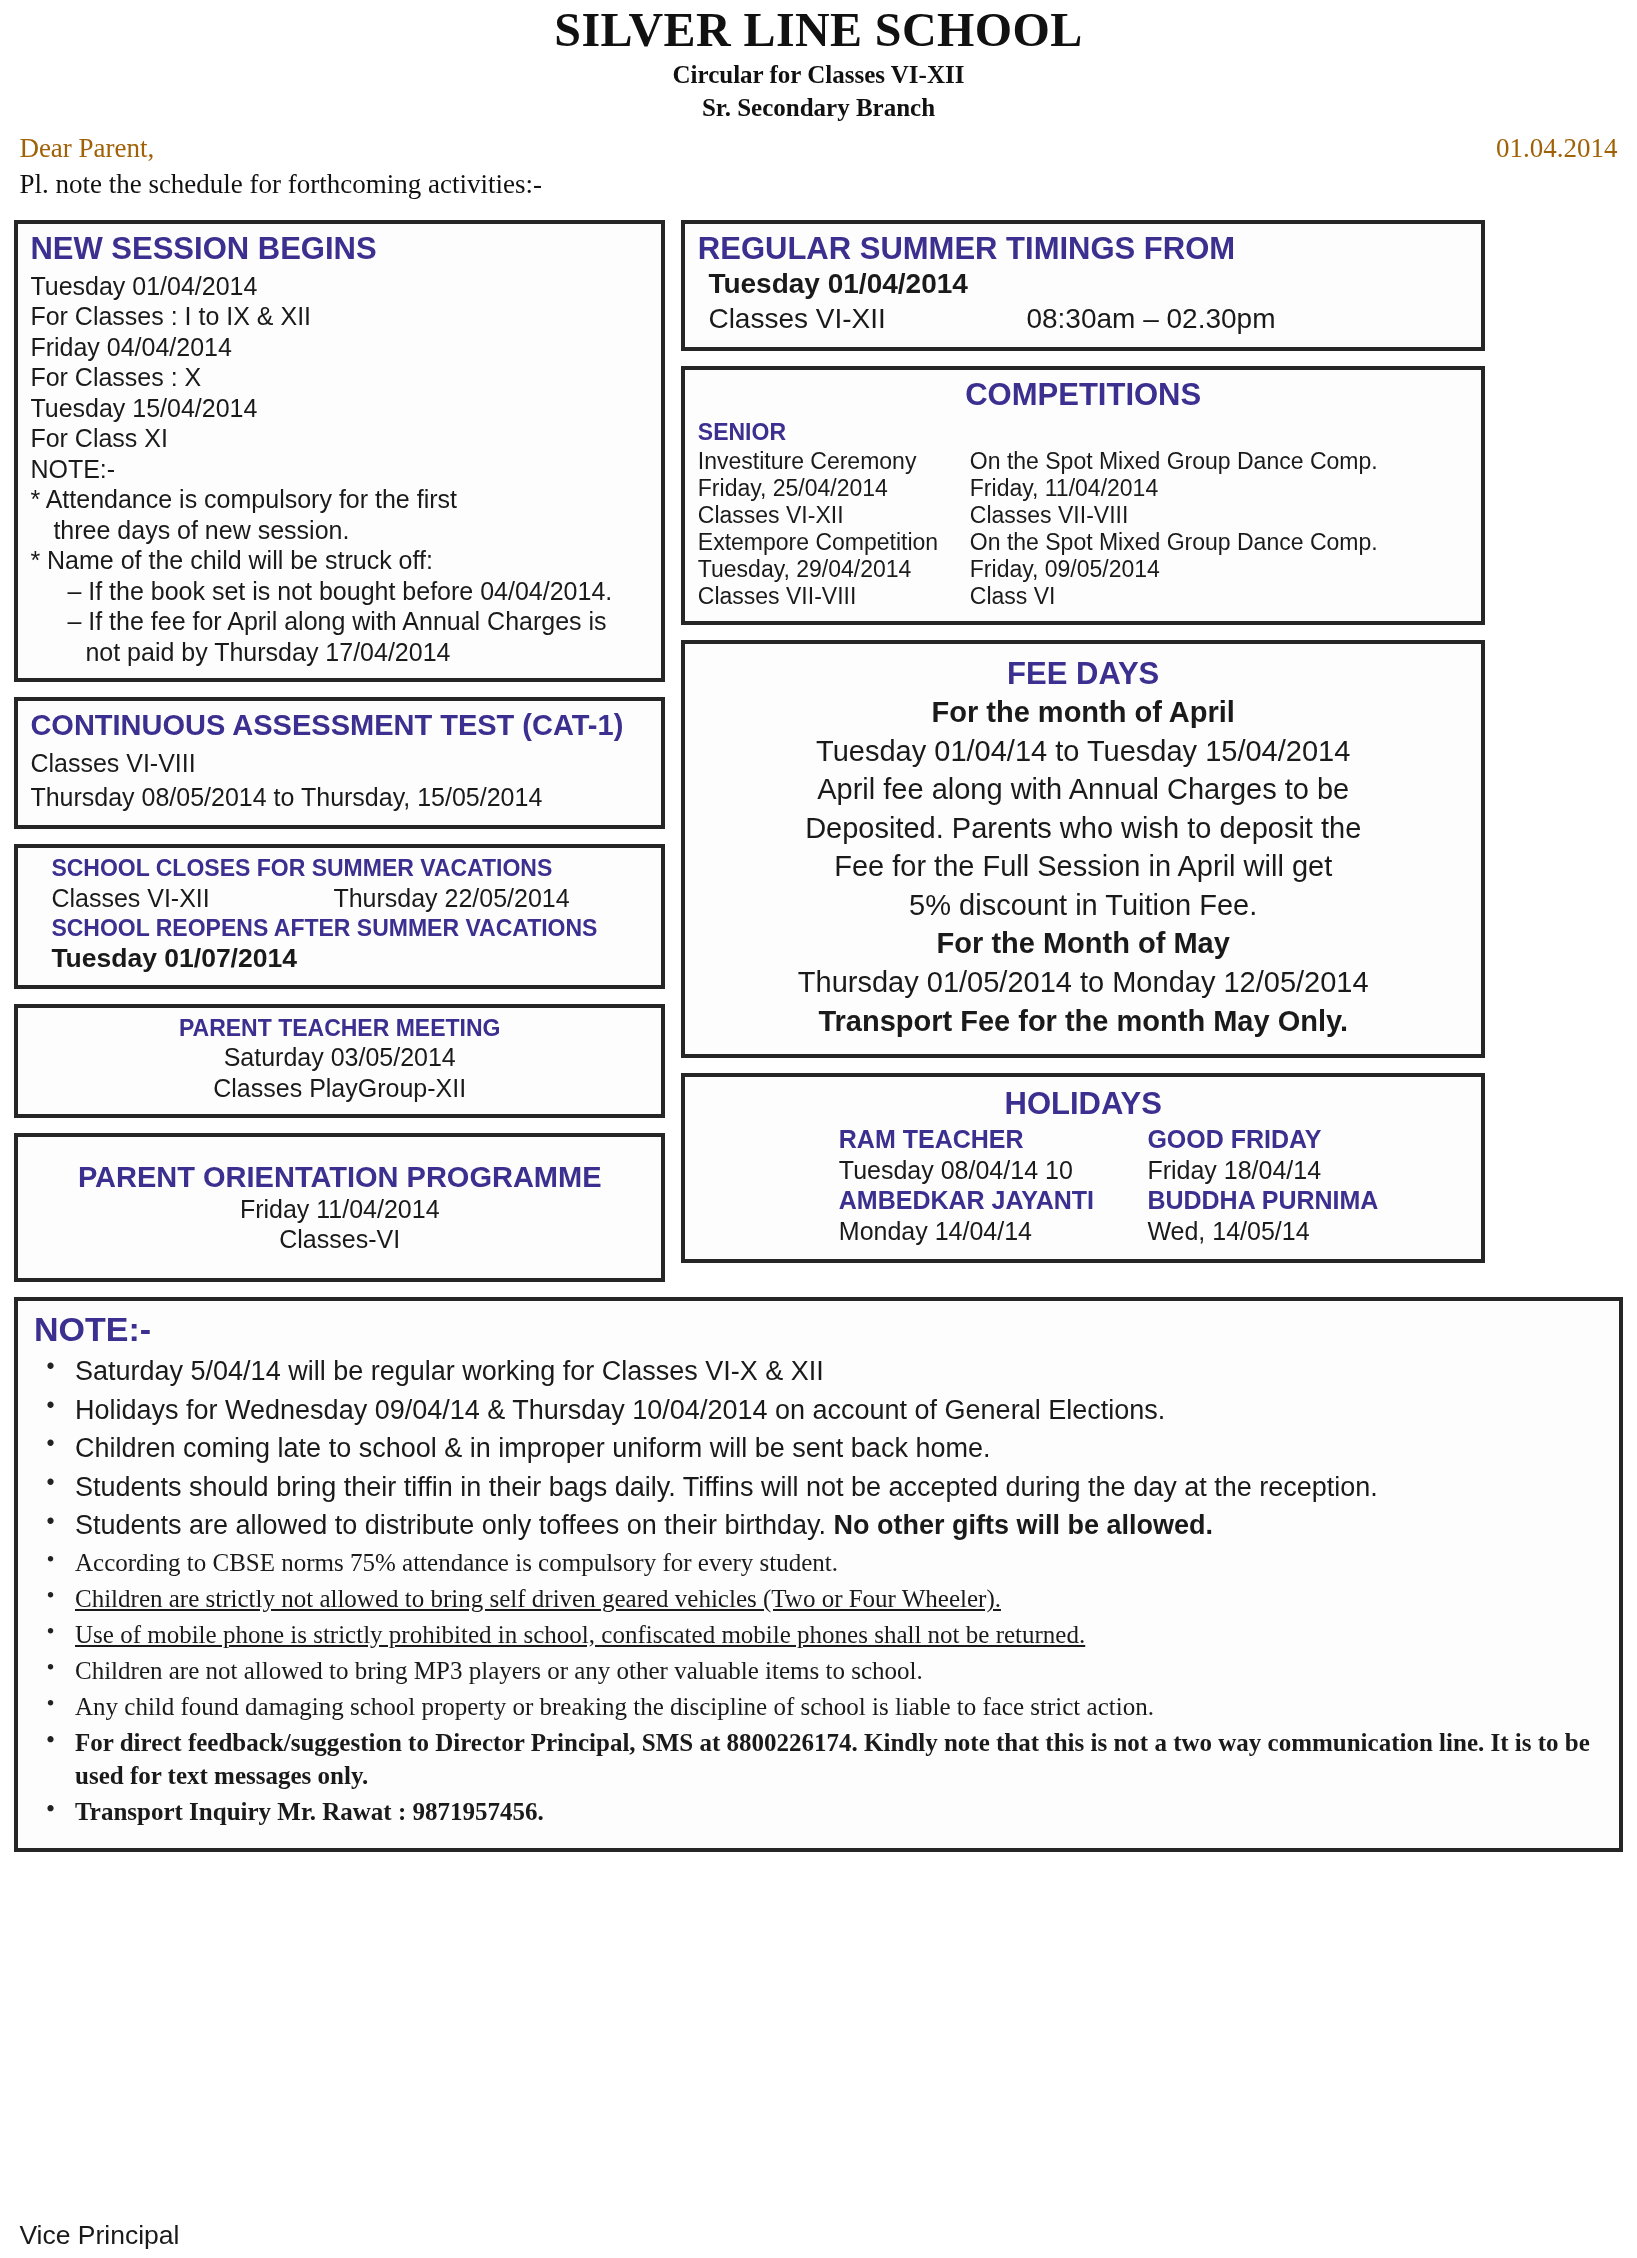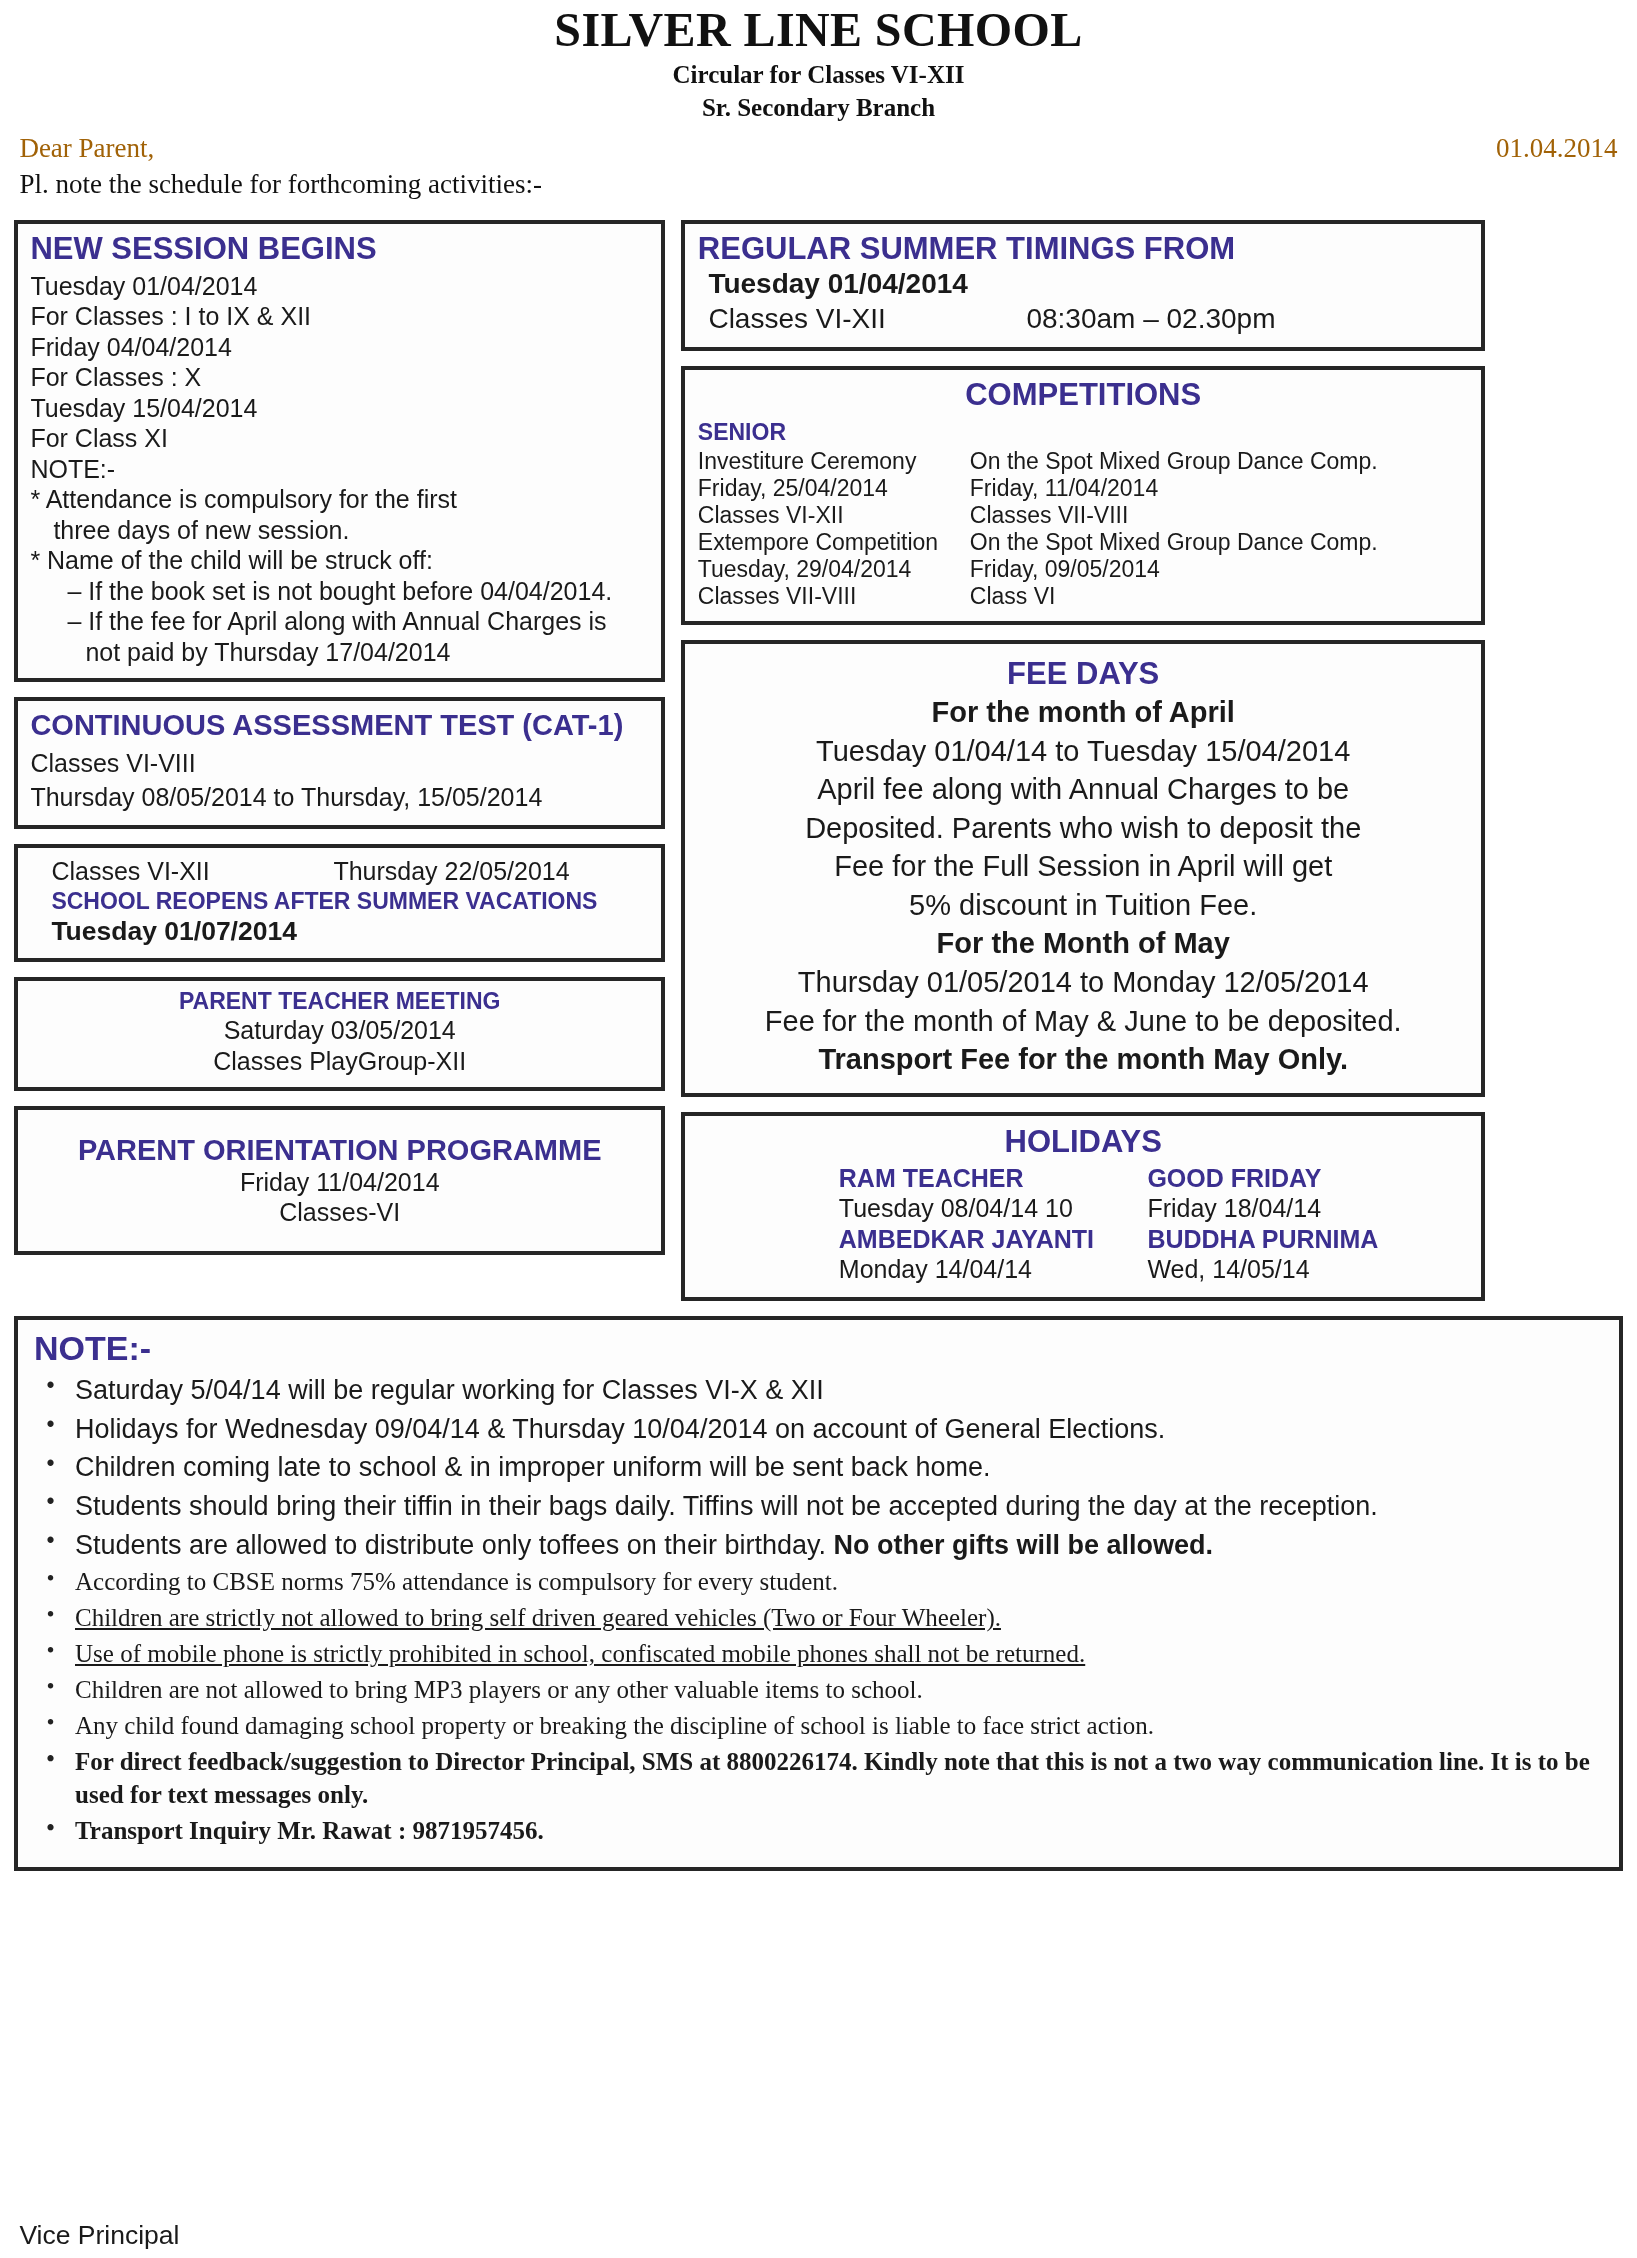--- a/index.html
+++ b/index.html
@@ -228,20 +228,21 @@
       </div>
     </div>
 
     <div class="box">
       <div class="hd hd-32" style="margin-bottom:5.3px;">CONTINUOUS ASSESSMENT TEST (CAT-1)</div>
       <div class="cat-line">Classes VI-VIII</div>
       <div class="cat-line">Thursday 08/05/2014 to Thursday, 15/05/2014</div>
     </div>
 
     <div class="box">
+      <div class="hd hd-30" style="padding-left:21px;">SCHOOL CLOSES FOR SUMMER VACATIONS</div>
       <div class="vac-row">
         <span class="lbl">Classes VI-XII</span>
         <span>Thursday 22/05/2014</span>
       </div>
       <div class="hd hd-30" style="padding-left:21px;">SCHOOL REOPENS AFTER SUMMER VACATIONS</div>
       <div class="txt txt-b" style="padding-left:21px;font-size:26.5px;">Tuesday 01/07/2014</div>
     </div>
 
     <div class="box center">
       <div class="hd hd-30">PARENT TEACHER MEETING</div>
@@ -290,21 +291,20 @@
     <div class="box" style="padding-top:12.4px;padding-bottom:14px;">
       <div class="hd hd-34 center">FEE DAYS</div>
       <div class="fee-line b">For the month of April</div>
       <div class="fee-line">Tuesday 01/04/14 to Tuesday 15/04/2014</div>
       <div class="fee-line">April fee along with Annual Charges to be</div>
       <div class="fee-line">Deposited. Parents who wish to deposit the</div>
       <div class="fee-line">Fee for the Full Session in April will get</div>
       <div class="fee-line">5% discount in Tuition Fee.</div>
       <div class="fee-line b">For the Month of May</div>
       <div class="fee-line">Thursday 01/05/2014 to Monday 12/05/2014</div>
-      <div class="fee-line">Fee for the month of May &amp; June to be deposited.</div>
       <div class="fee-line b">Transport Fee for the month May Only.</div>
     </div>
 
     <div class="box" style="padding-top:8.8px;padding-bottom:12.4px;">
       <div class="hd hd-34 center" style="margin-bottom:1.8px;">HOLIDAYS</div>
       <div class="hol-grid">
         <div class="hname">RAM TEACHER</div>
         <div class="hname">GOOD FRIDAY</div>
         <div class="hdate">Tuesday 08/04/14 10</div>
         <div class="hdate">Friday 18/04/14</div>

